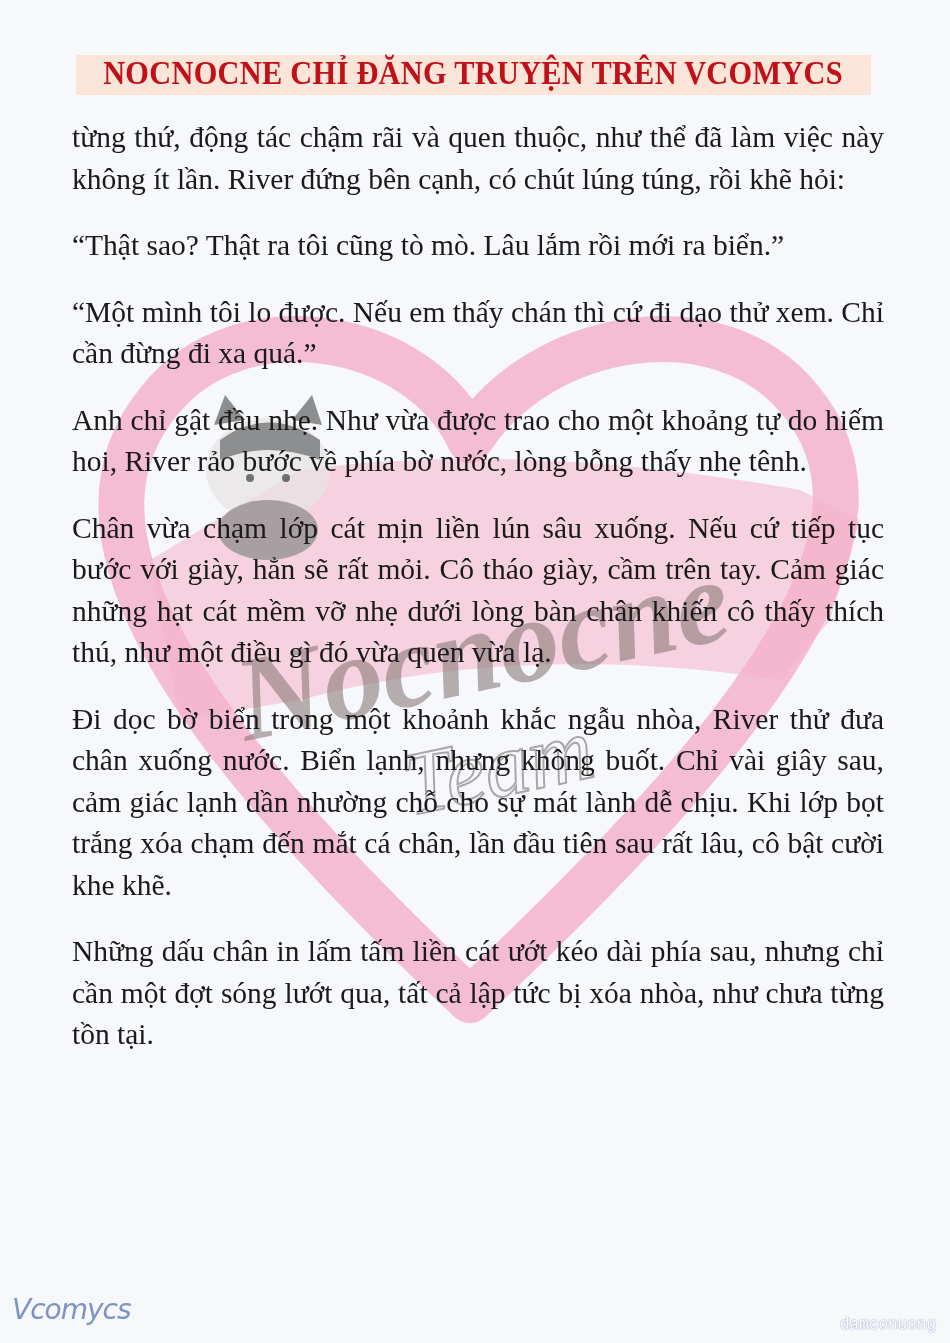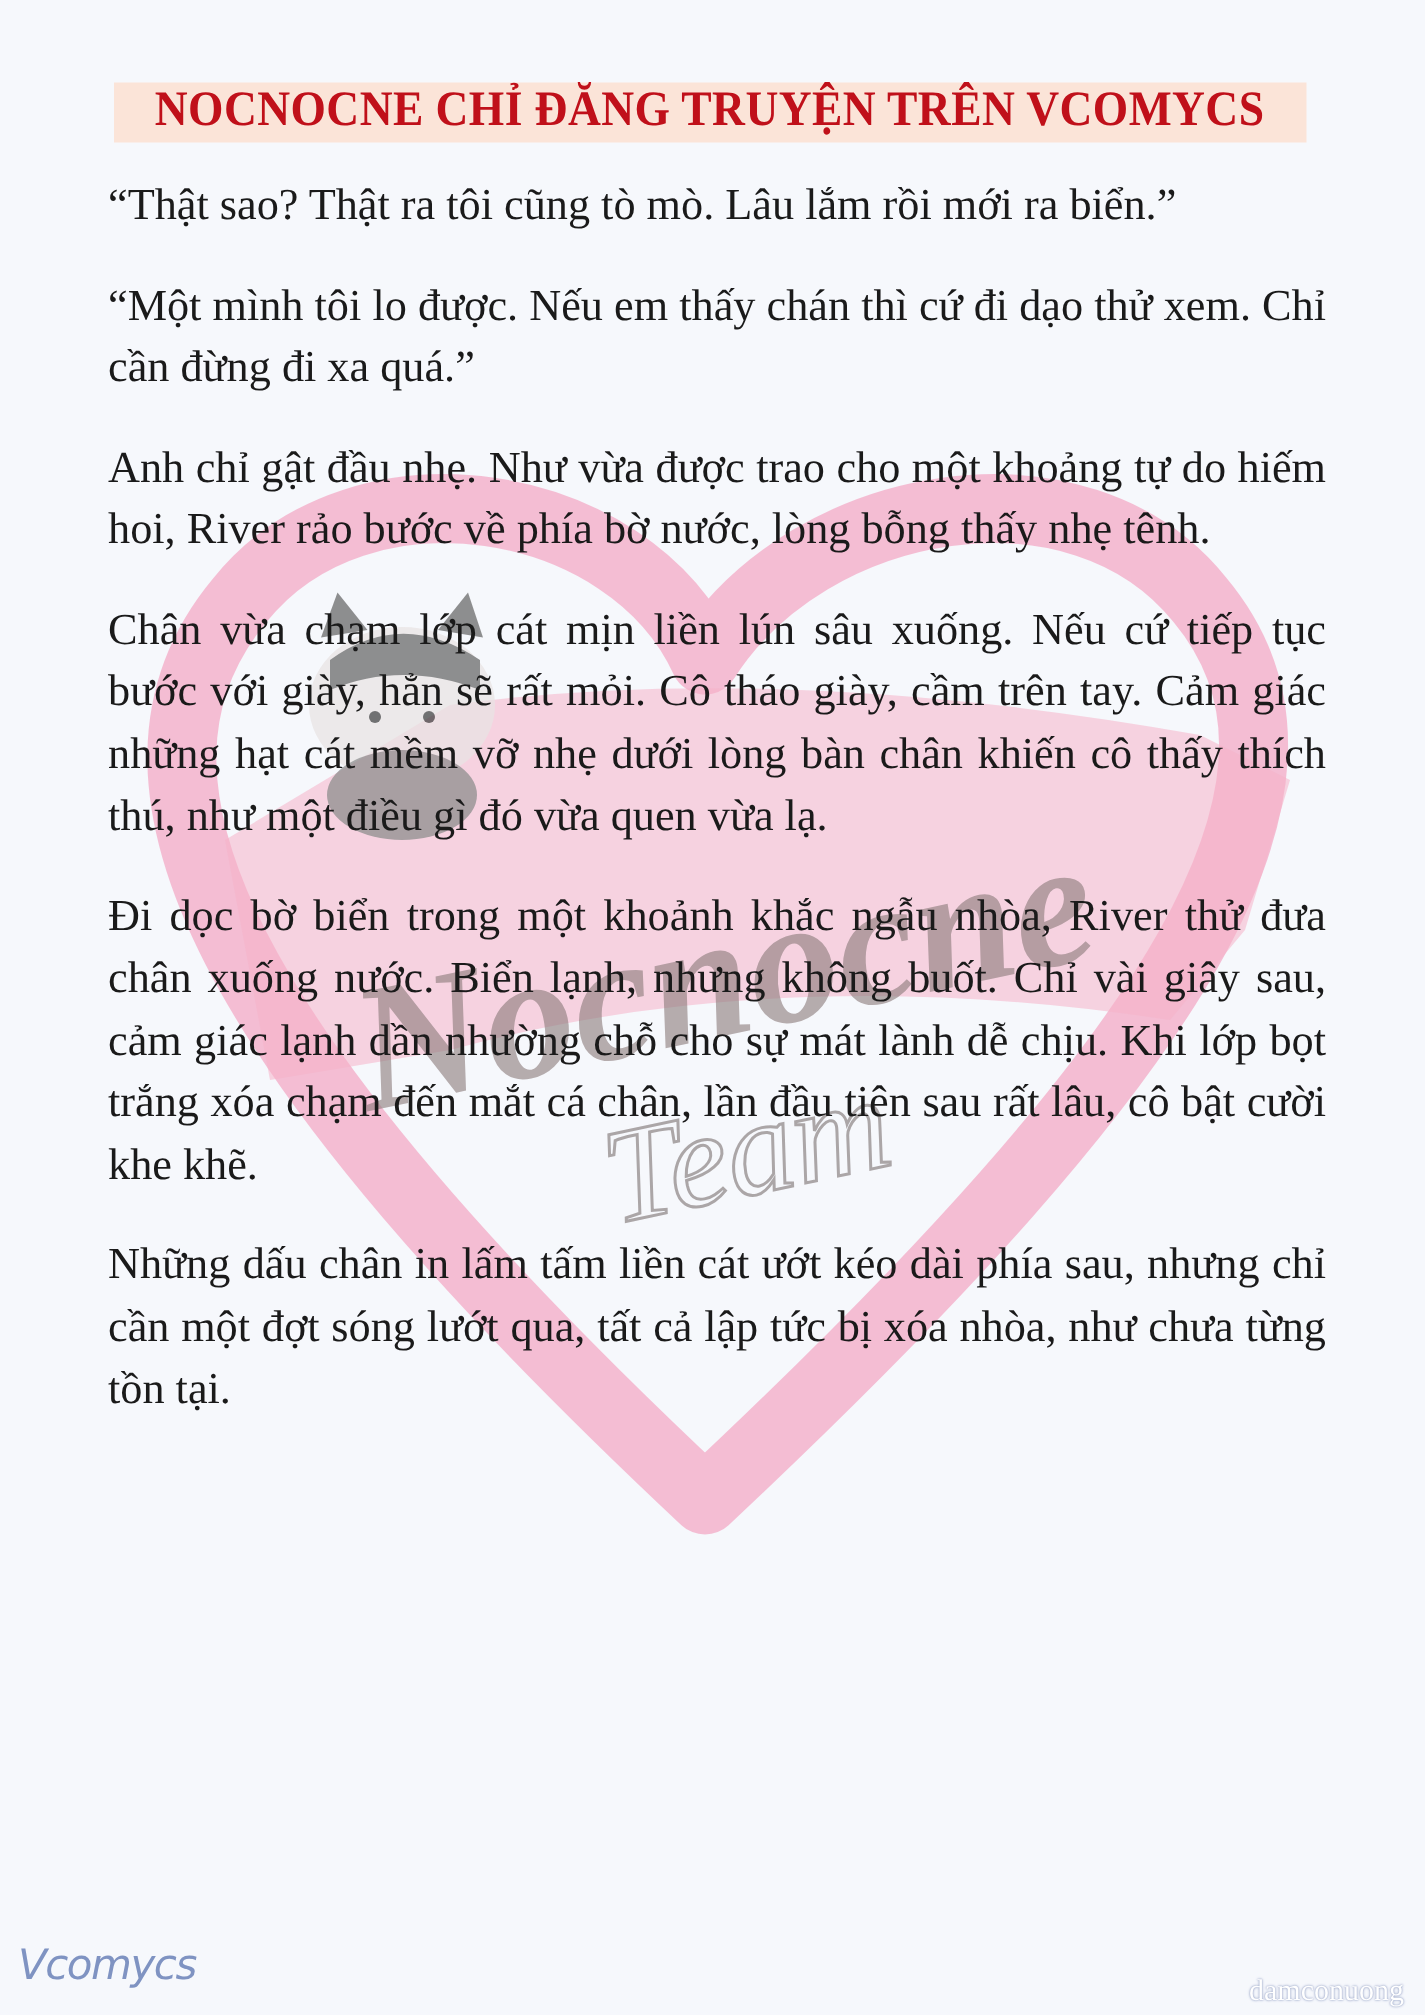--- a/index.html
+++ b/index.html
@@ -24,21 +24,21 @@
     font-size: 29.5px; line-height: 41.5px;
   }
   .content p { margin: 0 0 25px 0; text-align: justify; }
   .footer-logo {
     position: absolute; left: 12px; top: 1293px; z-index: 2;
     font-family: "DejaVu Sans", sans-serif; font-style: italic; font-weight: normal;
     font-size: 28px; color: #7f93c2; letter-spacing: -1px;
   }
   .footer-credit {
     position: absolute; right: 14px; top: 1316px; z-index: 2;
-    font-family: Liberation Serif, serif; font-size: 20px; color: #ffffff;
+    font-family: Liberation Mono, monospace; font-size: 16px; color: #ffffff;
     text-shadow: 0 0 2px #9aa6c8, 0 0 1px #9aa6c8;
     margin-left: 12px;
   }
 </style>
 </head>
 <body>
 
 <svg class="watermark" viewBox="0 0 950 1343" xmlns="http://www.w3.org/2000/svg">
   <g opacity="0.75">
     <path d="M470 440 C 420 330, 240 300, 160 400 C 60 520, 150 700, 470 1000 C 790 700, 900 520, 800 400 C 720 300, 540 330, 470 440 Z" fill="none" stroke="#f3a9c6" stroke-width="46" stroke-linejoin="round"></path>
@@ -59,20 +59,21 @@
     <text x="230" y="690" font-family="Liberation Serif, serif" font-style="italic" font-weight="bold" font-size="120" fill="#8a7a7a" transform="rotate(-12 480 640)">Nocnocne</text>
     <text x="400" y="800" font-family="Liberation Serif, serif" font-style="italic" font-size="90" fill="none" stroke="#7a7070" stroke-width="2" transform="rotate(-12 480 760)">Team</text>
   </g>
 </svg>
 
 <div class="banner">
   <span>NOCNOCNE CHỈ ĐĂNG TRUYỆN TRÊN VCOMYCS</span>
 </div>
 
 <div class="content">
+  <p>từng thứ, động tác chậm rãi và quen thuộc, như thể đã làm việc này không ít lần. River đứng bên cạnh, có chút lúng túng, rồi khẽ hỏi:</p>
   <p>“Thật sao? Thật ra tôi cũng tò mò. Lâu lắm rồi mới ra biển.”</p>
   <p>“Một mình tôi lo được. Nếu em thấy chán thì cứ đi dạo thử xem. Chỉ cần đừng đi xa quá.”</p>
   <p>Anh chỉ gật đầu nhẹ. Như vừa được trao cho một khoảng tự do hiếm hoi, River rảo bước về phía bờ nước, lòng bỗng thấy nhẹ tênh.</p>
   <p>Chân vừa chạm lớp cát mịn liền lún sâu xuống. Nếu cứ tiếp tục bước với giày, hẳn sẽ rất mỏi. Cô tháo giày, cầm trên tay. Cảm giác những hạt cát mềm vỡ nhẹ dưới lòng bàn chân khiến cô thấy thích thú, như một điều gì đó vừa quen vừa lạ.</p>
   <p>Đi dọc bờ biển trong một khoảnh khắc ngẫu nhòa, River thử đưa chân xuống nước. Biển lạnh, nhưng không buốt. Chỉ vài giây sau, cảm giác lạnh dần nhường chỗ cho sự mát lành dễ chịu. Khi lớp bọt trắng xóa chạm đến mắt cá chân, lần đầu tiên sau rất lâu, cô bật cười khe khẽ.</p>
   <p>Những dấu chân in lấm tấm liền cát ướt kéo dài phía sau, nhưng chỉ cần một đợt sóng lướt qua, tất cả lập tức bị xóa nhòa, như chưa từng tồn tại.</p>
 </div>
 
 <div class="footer-logo">Vcomycs</div>
 <div class="footer-credit">damconuong</div>

